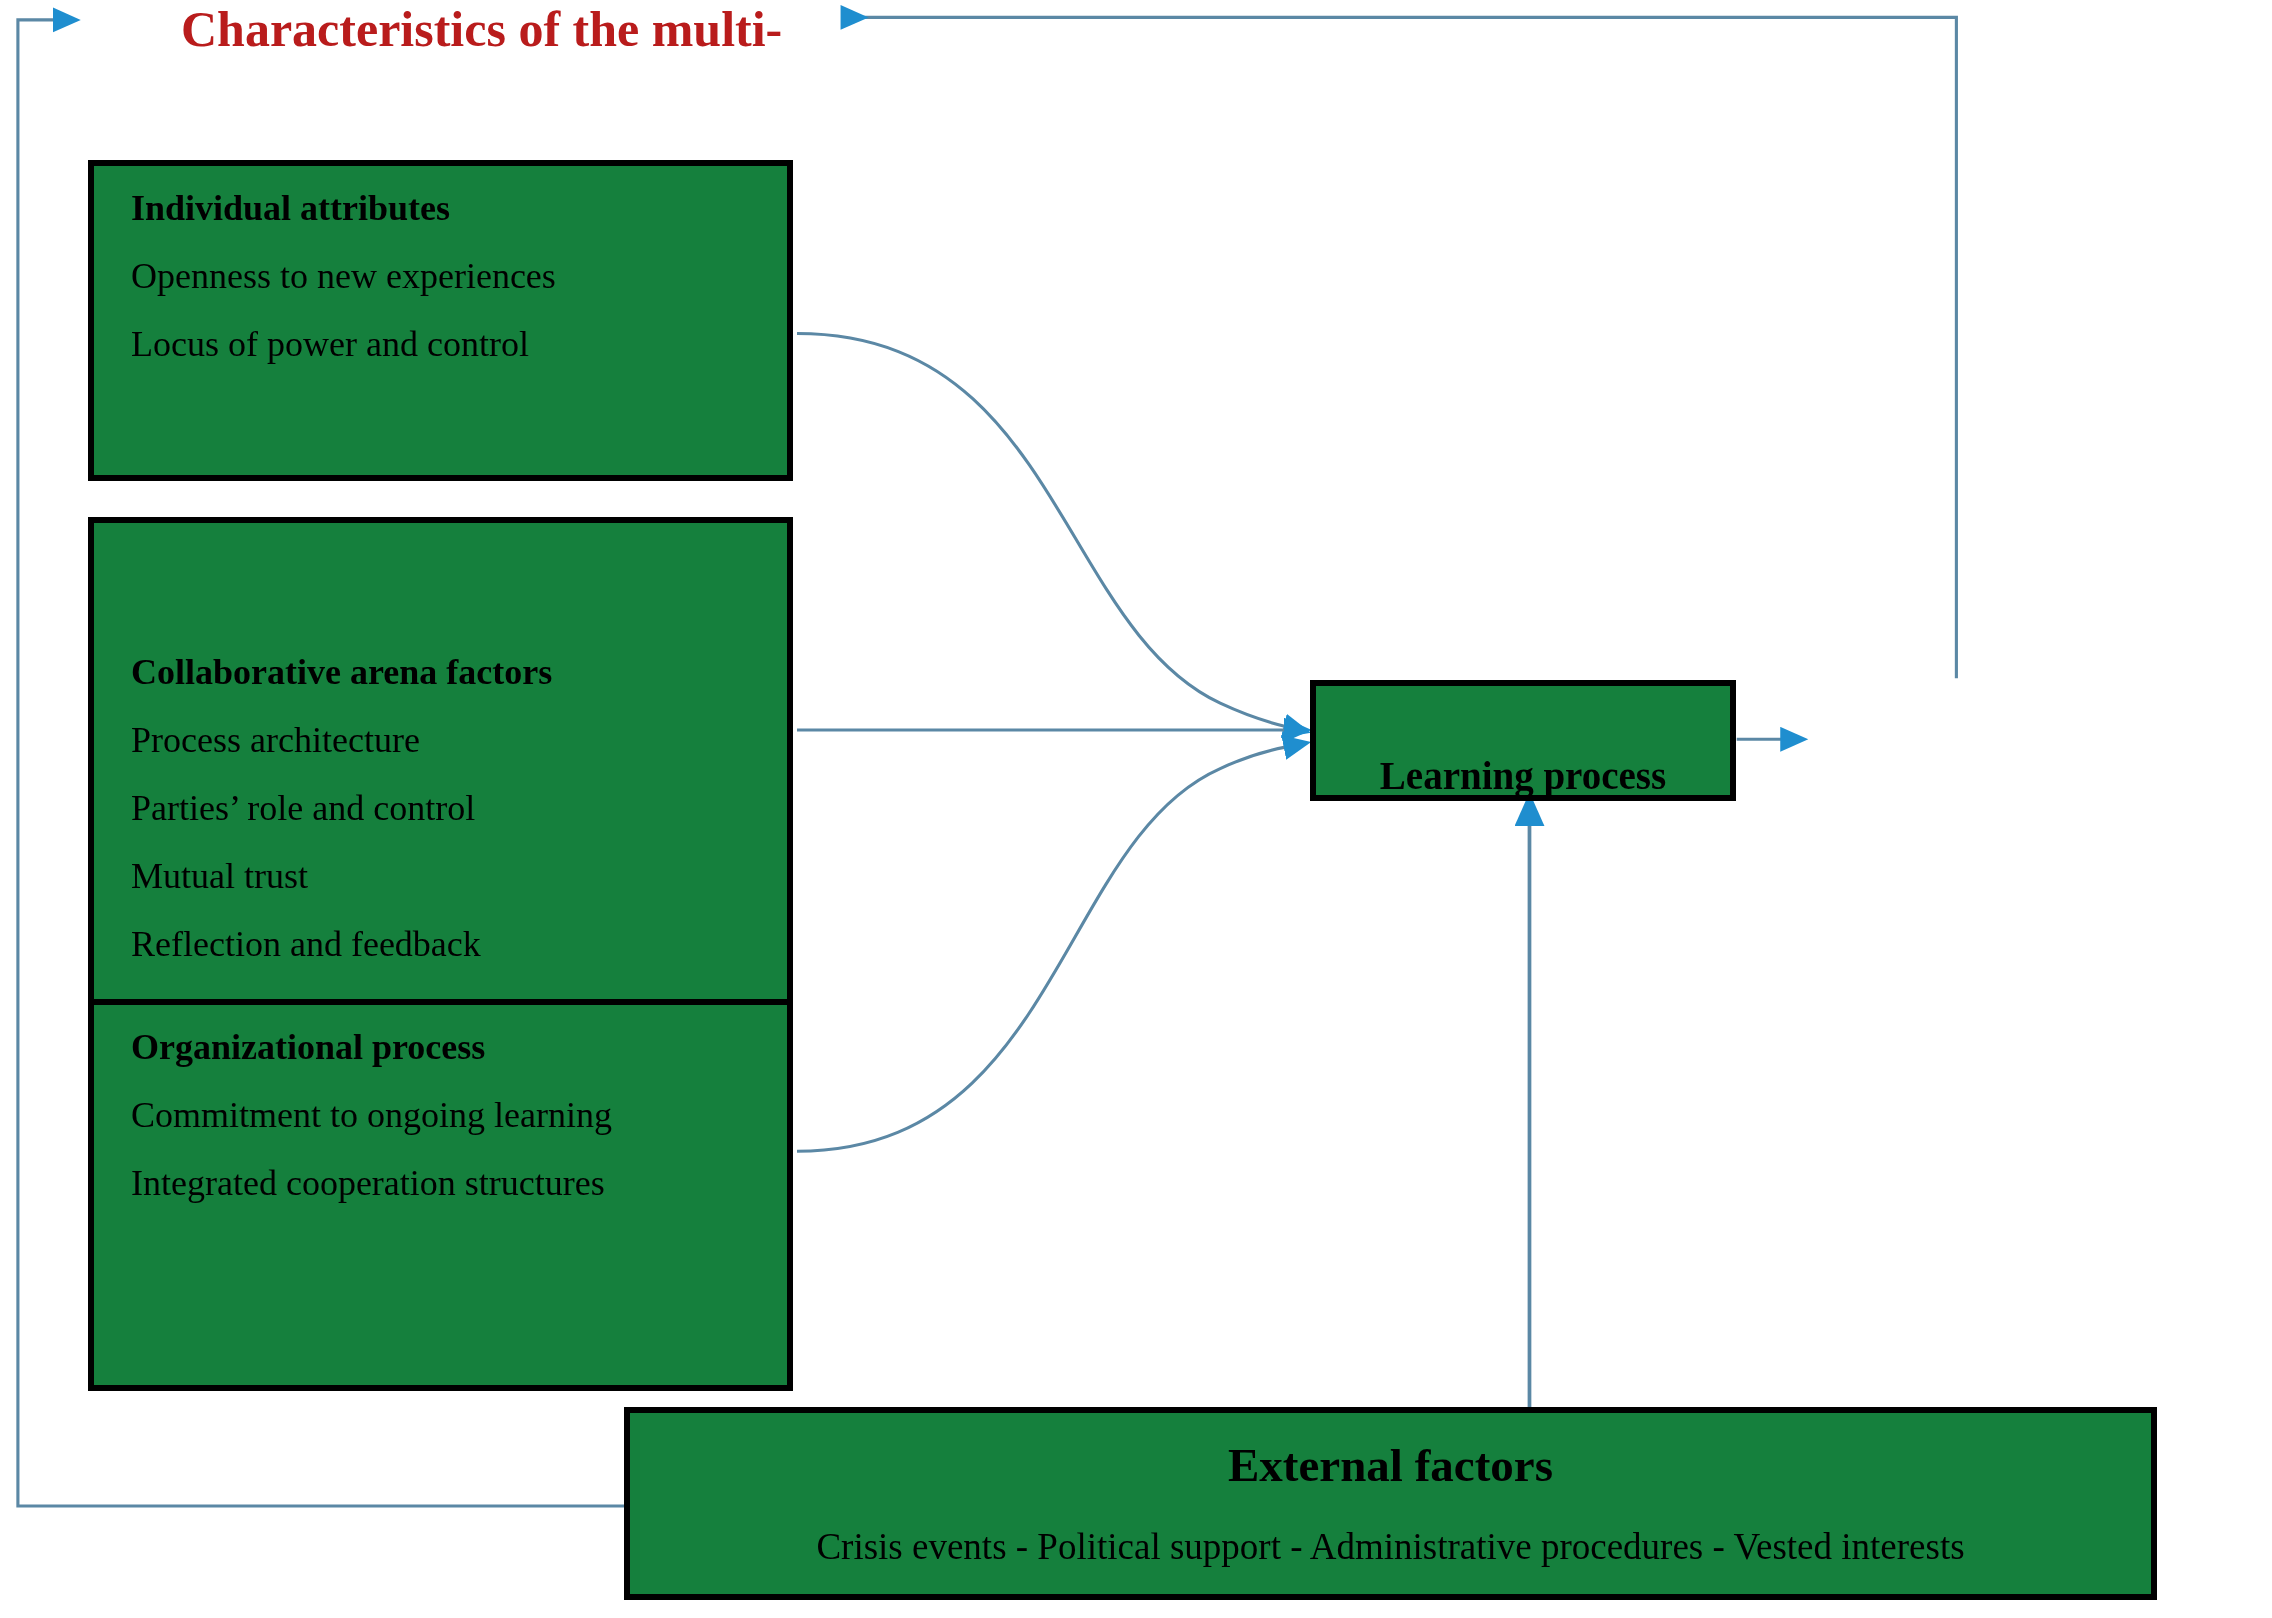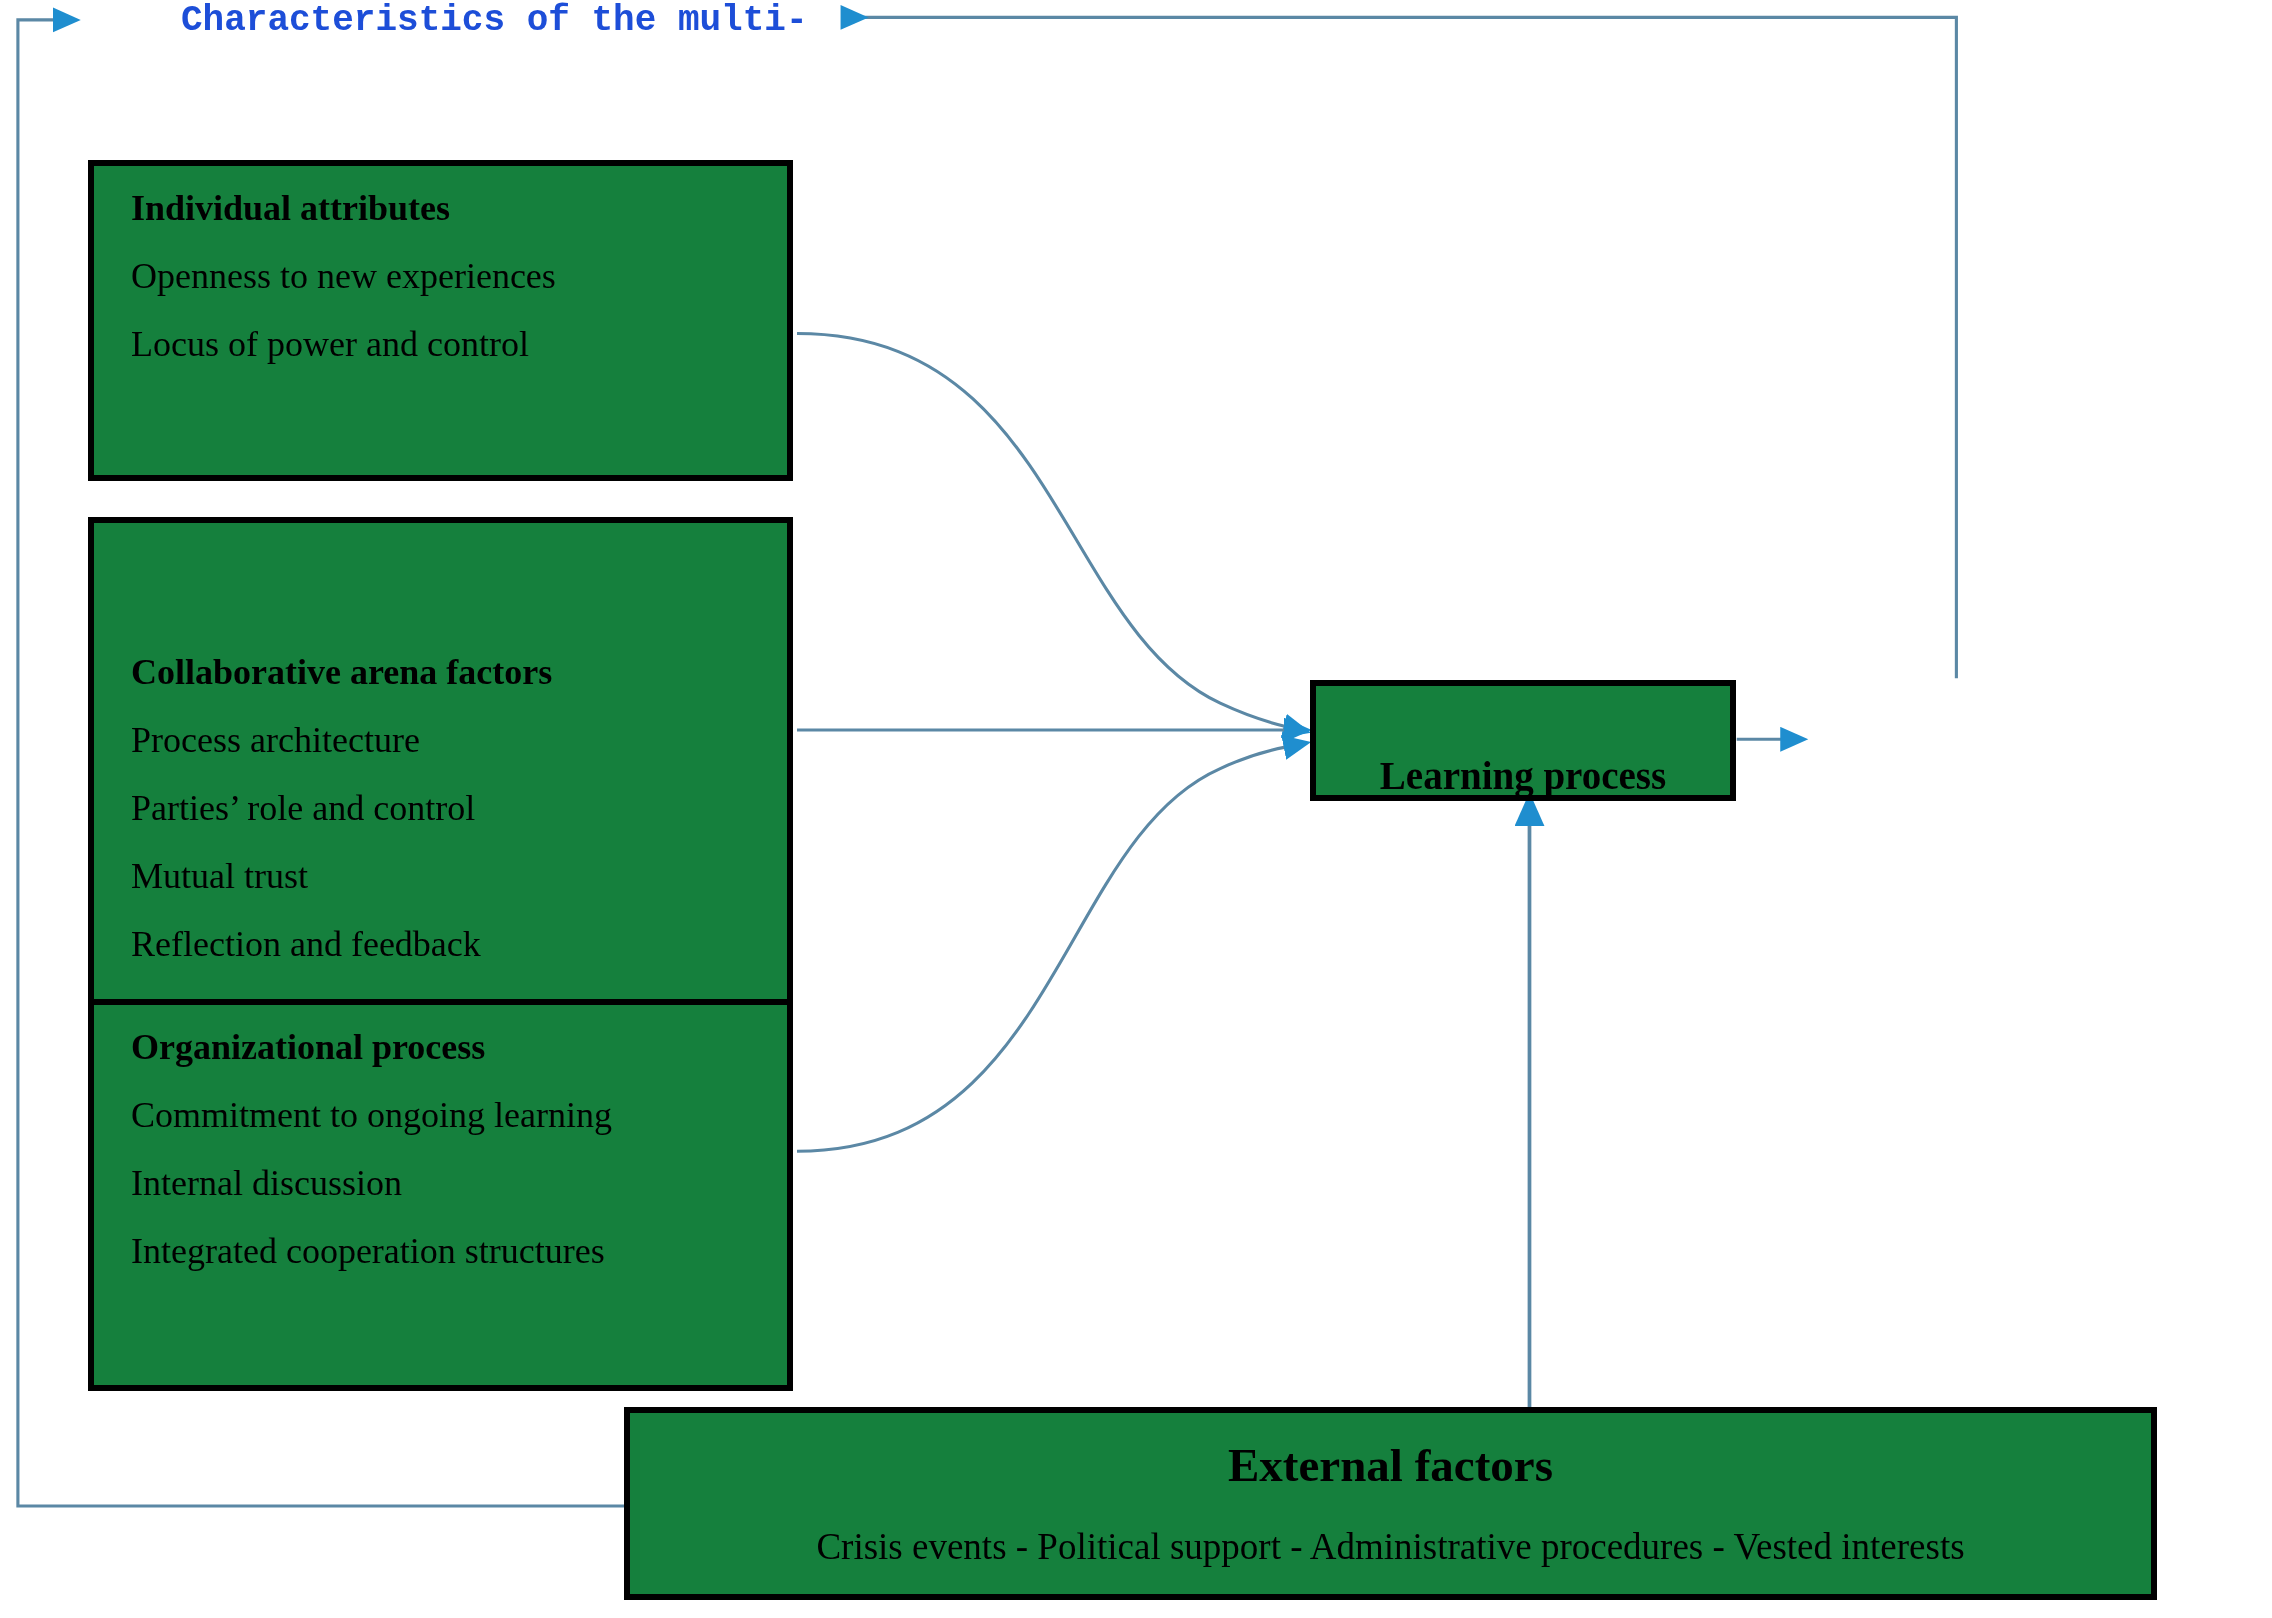--- a/index.html
+++ b/index.html
@@ -74,24 +74,23 @@
     align-items: center;
     justify-content: center;
   }
   .ext-box .node-title { font-size: 47px; margin-bottom: 39px; }
   .ext-box .node-item  { font-size: 37px; text-align: right; }
 
   
   .top-heading {
     position: absolute;
     font-weight: bold;
-    font-size: 36px;
-    color: #1d4ed8;
+    font-size: 50px;
+    color: #b91c1c;
     white-space: nowrap;
-    font-family: Liberation Mono, monospace;
   }
 </style>
 </head>
 <body>
 
 <div id="canvas">
 
   <svg class="links" viewBox="0 0 3651 2600" xmlns="http://www.w3.org/2000/svg">
     <defs>
       <marker id="ah-right" markerWidth="10" markerHeight="10" refX="1.2" refY="4" orient="auto" markerUnits="strokeWidth">
@@ -146,21 +145,20 @@
     <div class="node-title">Collaborative arena factors</div>
     <div class="node-item">Process architecture</div>
     <div class="node-item">Parties’ role and control</div>
     <div class="node-item">Mutual trust</div>
     <div class="node-item">Reflection and feedback</div>
   </div>
 
   <div class="node solid factor-box" style="left:88px; top:999px; width:705px; height:392px;">
     <div class="node-title">Organizational process</div>
     <div class="node-item">Commitment to ongoing learning</div>
-    <div class="node-item">Internal discussion</div>
     <div class="node-item">Integrated cooperation structures</div>
   </div>
 
   <div class="node solid center-box" style="left:1310px; top:680px; width:426px; height:121px;">
     <div class="node-title">Learning process</div>
   </div>
 
 
   <div class="node solid ext-box" style="left:624px; top:1407px; width:1533px; height:193px;">
     <div class="node-title">External factors</div>

